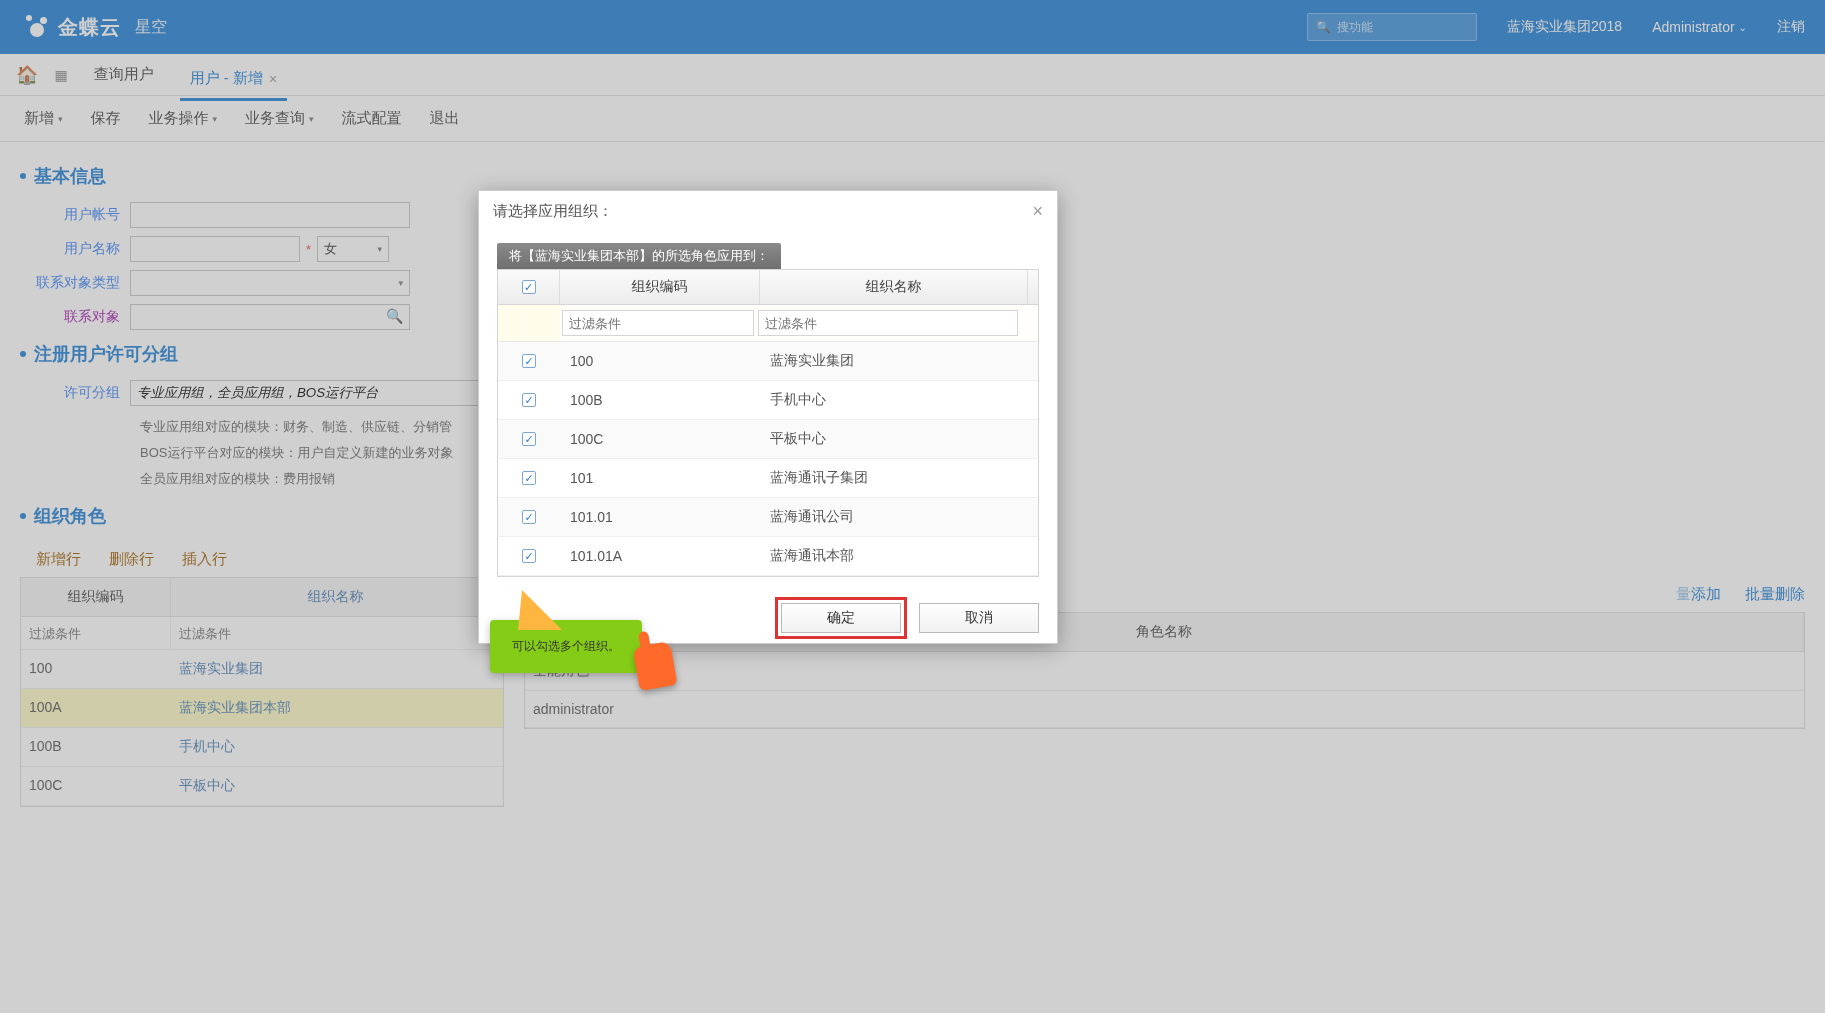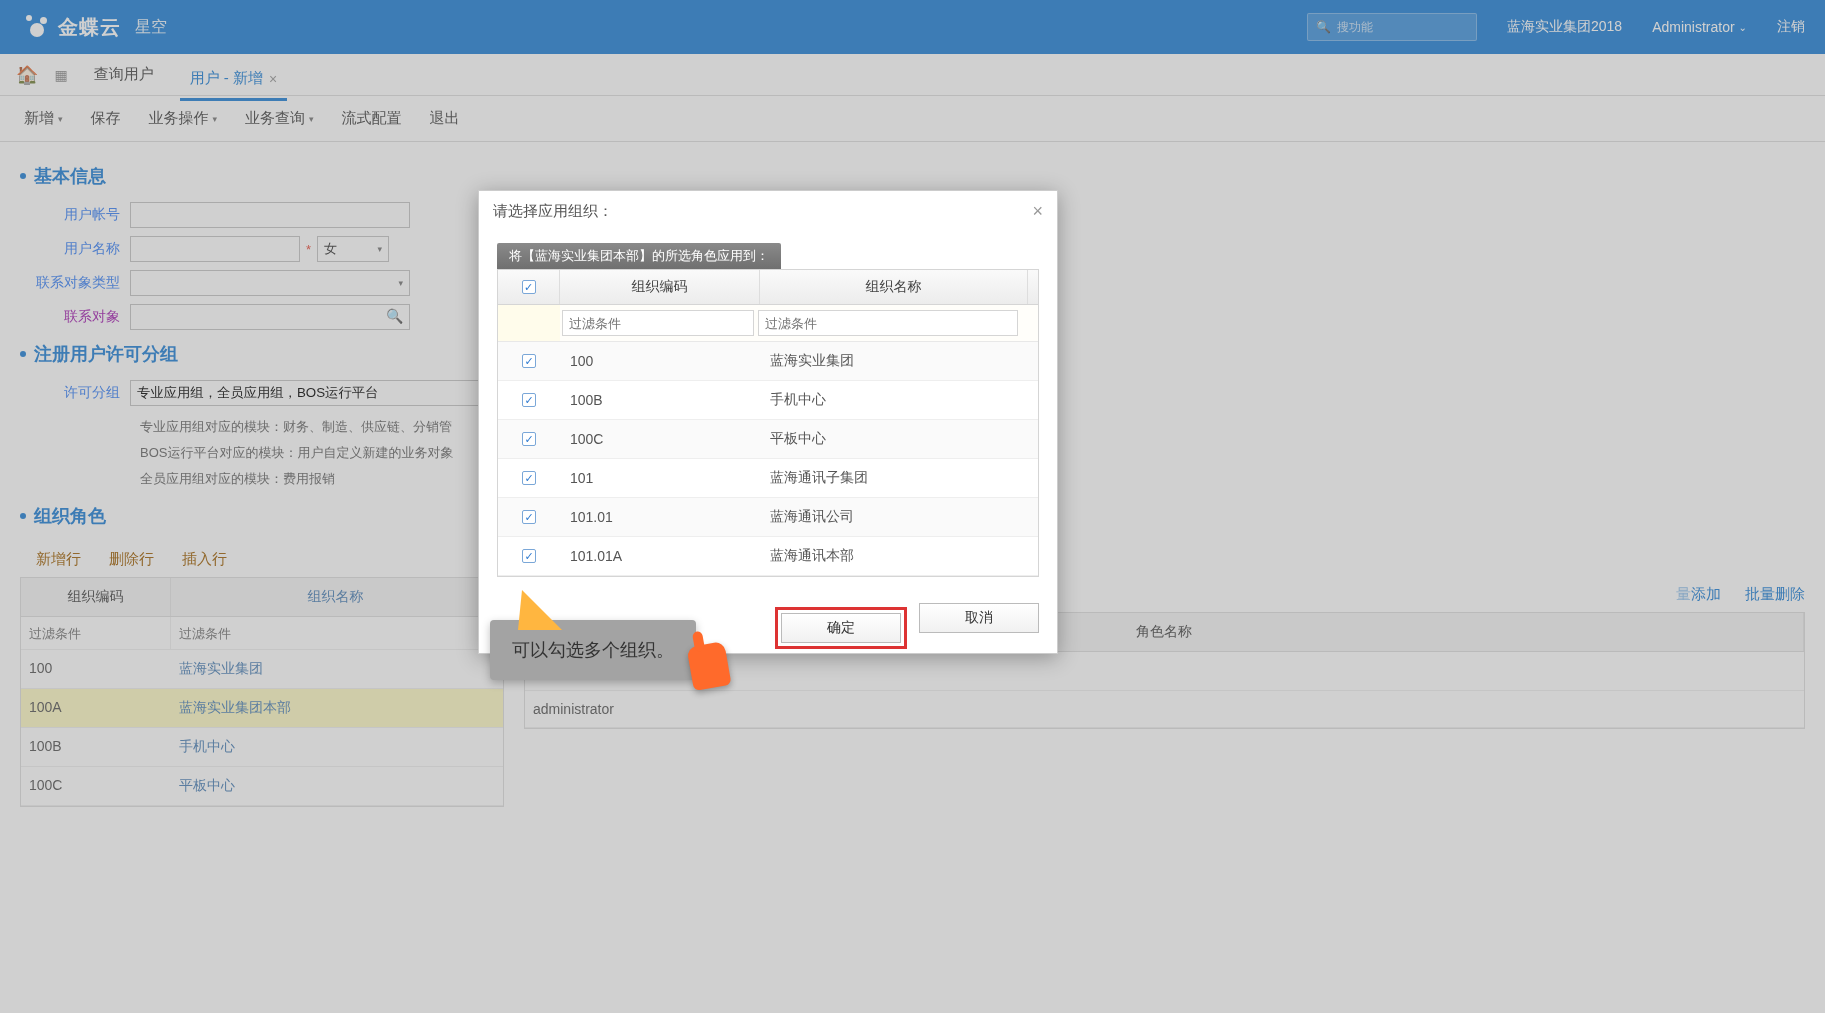--- a/index.html
+++ b/index.html
@@ -84,25 +84,25 @@
   .mc2 { width: 268px; }
   .m-filter { display: flex; border-bottom: 1px solid #e8e8e8; background: #fffdef4d; }
   .m-filter .mc0 { background: #fffceb; }
   .m-filter input { border: 1px solid #d5d5d5; margin: 5px 2px; height: 26px; padding: 0 6px; font-size: 13px; color: #999; }
   .m-row { display: flex; border-bottom: 1px solid #eee; align-items: center; }
   .m-row .mcell { padding: 10px 10px; font-size: 14px; color: #555; }
   .m-row:nth-child(odd) { background: #fafafa; }
   .chk { width: 14px; height: 14px; border: 1px solid #7aa7d8; border-radius: 2px; display: inline-flex; align-items: center; justify-content: center; color: #2d7ad0; font-size: 11px; background: #fff; }
   .modal-foot { display: flex; justify-content: flex-end; gap: 18px; padding: 10px 18px; }
   .btn { width: 120px; height: 30px; border: 1px solid #bbb; background: linear-gradient(#fff,#f1f1f1); display: flex; align-items: center; justify-content: center; font-size: 14px; color: #333; cursor: pointer; }
-  .btn.primary { outline: 3px solid #d33; outline-offset: 3px; margin-top: 10px; }
+  .btn.primary { outline: 3px solid #d33; outline-offset: 3px; }
   
   
   .callout { position: absolute; top: 620px; left: 490px; z-index: 70; display: flex; align-items: flex-start; }
-  .callout-box { background: #a3a3a3; color: #333; font-size: 18px; padding: 18px 22px; border-radius: 4px; position: relative; box-shadow: 0 3px 8px rgba(0,0,0,.25); }
+  .callout-box { background: #84cc16; color: #333; font-size: 12px; padding: 18px 22px; border-radius: 4px; position: relative; box-shadow: 0 3px 8px rgba(0,0,0,.25); }
   .callout-arrow { position: absolute; top: -30px; left: 28px; width: 0; height: 0; border-left: 4px solid transparent; border-right: 40px solid transparent; border-bottom: 40px solid #ffb640; }
   .hand { width: 38px; height: 44px; background: #ff6a2b; position: relative; border-radius: 10px 10px 6px 6px; margin-left: -6px; margin-top: 24px; transform: rotate(-10deg); box-shadow: 0 3px 6px rgba(0,0,0,.3); }
   .hand::before { content: ''; position: absolute; top: -14px; left: 8px; width: 10px; height: 20px; background: #ff6a2b; border-radius: 5px; }
 </style>
 </head>
 <body>
 
 <div class="top-header">
   <div class="logo-area">
     <span class="logo-dots">
@@ -193,21 +193,21 @@
     <div class="form-label link">联系对象</div>
     <div class="lookup"><input class="form-input" style=""><span class="mag">🔍</span></div>
   </div>
 
   <div class="section-title">
       <span class="bullet"></span>
       <span>注册用户许可分组</span>
     </div>
   <div class="form-row">
     <div class="form-label">许可分组</div>
-    <input class="form-input" style="width: 396px;" value="专业应用组，全员应用组，BOS运行平台">
+    <input class="form-input" style="width: 396px; font-style: italic;" value="专业应用组，全员应用组，BOS运行平台">
   </div>
   <div class="info-text">专业应用组对应的模块：财务、制造、供应链、分销管</div>
   <div class="info-text">BOS运行平台对应的模块：用户自定义新建的业务对象</div>
   <div class="info-text">全员应用组对应的模块：费用报销</div>
 
   <div class="section-title">
       <span class="bullet"></span>
       <span>组织角色</span>
     </div>
   <div class="role-actions">

